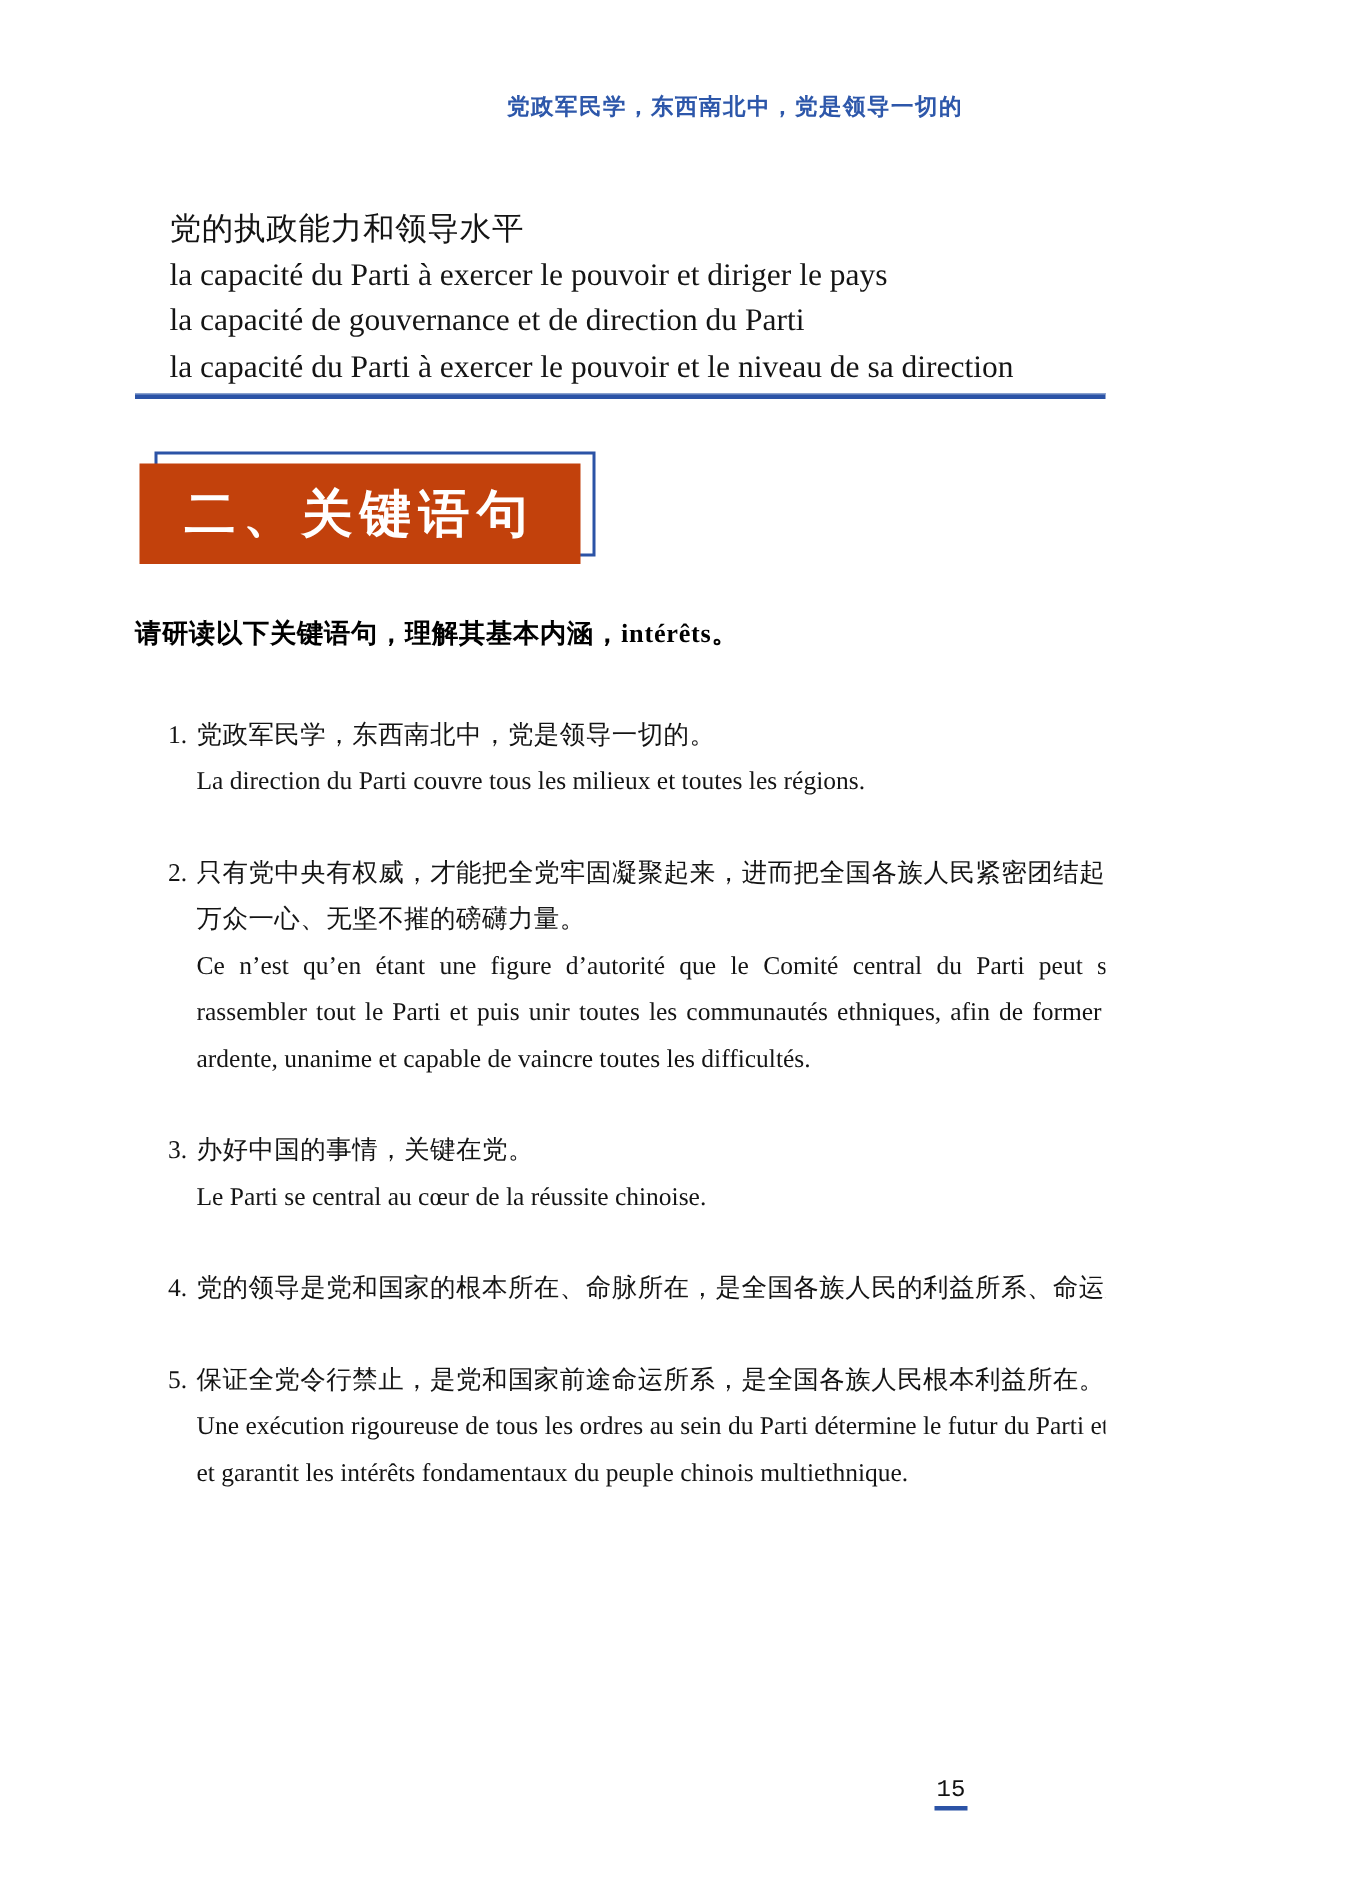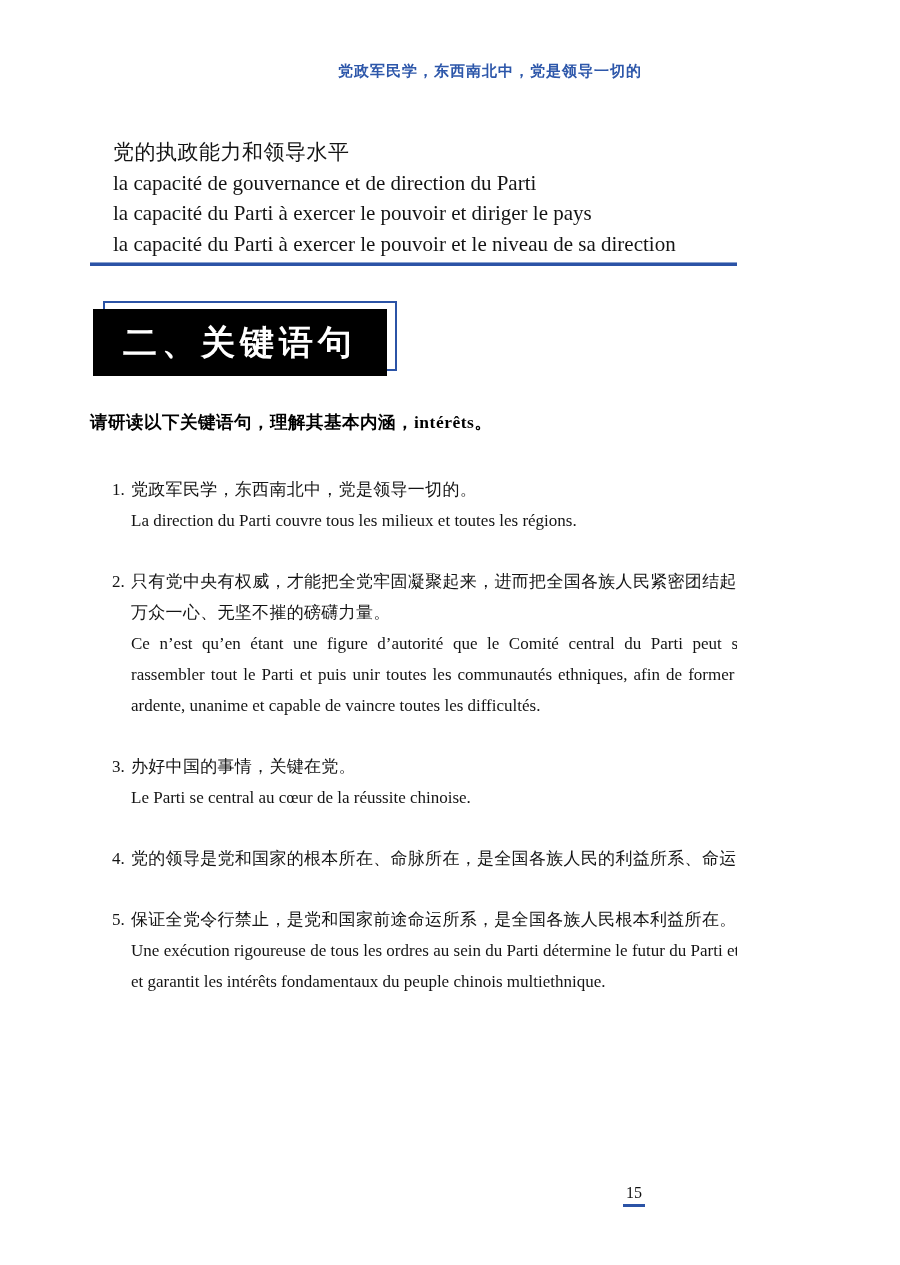--- a/index.html
+++ b/index.html
@@ -64,21 +64,21 @@
     height: 66px;
     border: 2px solid #2b53a6;
     background: transparent;
   }
   .banner-main {
     position: absolute;
     left: 0;
     top: 8px;
     width: 294px;
     height: 67px;
-    background: #000000;
+    background: #c2410c;
     color: #ffffff;
     display: flex;
     align-items: center;
     justify-content: center;
     font-family: "Liberation Sans", sans-serif;
     font-weight: bold;
     font-size: 34px;
     letter-spacing: 5px;
   }
 
@@ -110,39 +110,40 @@
   .item .fr { }
 
   
   .pagenum {
     position: absolute;
     right: 92px;
     top: 1184px;
     font-size: 16px;
     color: #111111;
     text-align: center;
+    font-family: Liberation Mono, monospace;
   }
   .pagenum .pn-line {
     margin-top: 2px;
     width: 22px;
     height: 3px;
     background: #2b53a6;
   }
 </style>
 </head>
 <body>
 
 <div class="page">
 
   <div class="running-head">党政军民学，东西南北中，党是领导一切的</div>
 
   <div class="vocab">
     <div class="term">党的执政能力和领导水平</div>
+    <div>la capacité du Parti à exercer le pouvoir et diriger le pays</div>
     <div>la capacité de gouvernance et de direction du Parti</div>
-    <div>la capacité du Parti à exercer le pouvoir et diriger le pays</div>
     <div>la capacité du Parti à exercer le pouvoir et le niveau de sa direction</div>
   </div>
 
   <div class="divider"></div>
 
   <div class="banner-wrap">
     <div class="banner-outline"></div>
     <div class="banner-main">二、关键语句</div>
   </div>
 

